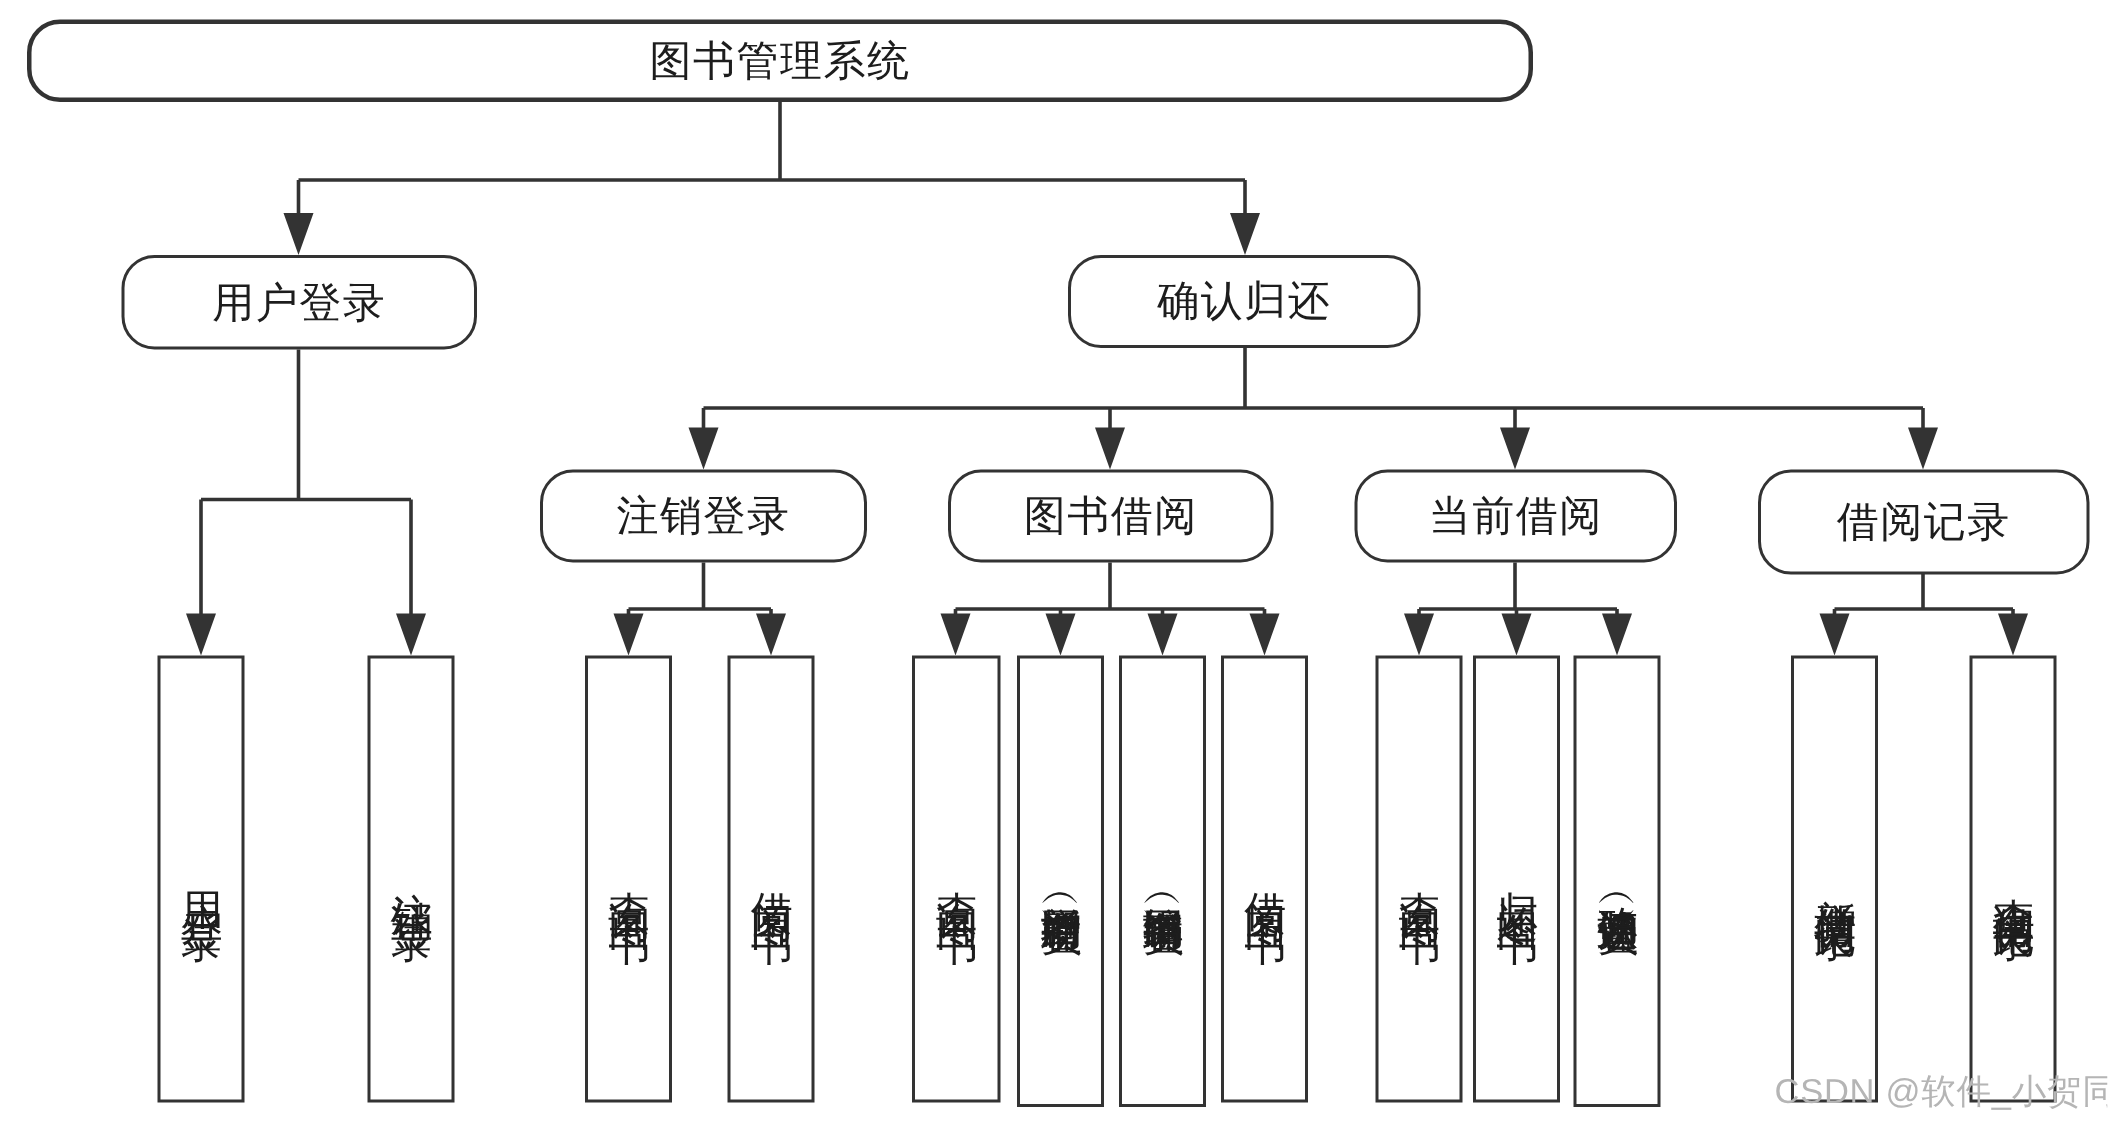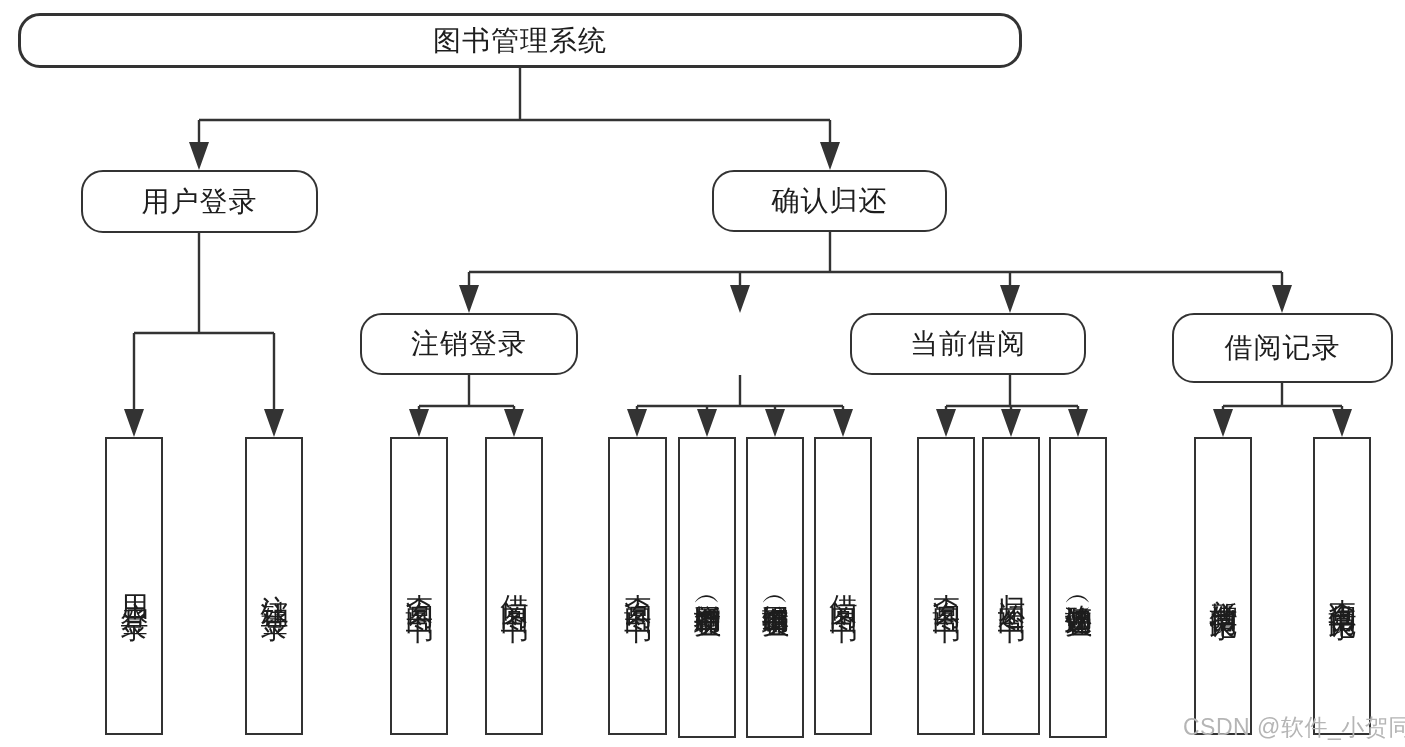--- a/index.html
+++ b/index.html
@@ -50,21 +50,22 @@
       <path d="M520 68V120 M199 120H830 M199 120V148 M830 120V148 M199 233V333 M134 333H274 M134 333V415 M274 333V415 M830 232V272 M469 272H1282 M469 272V291 M740 272V291 M1010 272V291 M1282 272V291 M469 375V406 M419 406H514 M419 406V415 M514 406V415 M740 375V406 M637 406H843 M637 406V415 M707 406V415 M775 406V415 M843 406V415 M1010 375V406 M946 406H1078 M946 406V415 M1011 406V415 M1078 406V415 M1282 375V406 M1223 406H1342 M1223 406V415 M1342 406V415" fill="none" stroke="#333333" stroke-width="2.4"></path>
       <path d="M189 142L209 142L199 170Z M820 142L840 142L830 170Z M124 409L144 409L134 437Z M264 409L284 409L274 437Z M459 285L479 285L469 313Z M730 285L750 285L740 313Z M1000 285L1020 285L1010 313Z M1272 285L1292 285L1282 313Z M409 409L429 409L419 437Z M504 409L524 409L514 437Z M627 409L647 409L637 437Z M697 409L717 409L707 437Z M765 409L785 409L775 437Z M833 409L853 409L843 437Z M936 409L956 409L946 437Z M1001 409L1021 409L1011 437Z M1068 409L1088 409L1078 437Z M1213 409L1233 409L1223 437Z M1332 409L1352 409L1342 437Z" fill="#333333" stroke="none"></path>
     </svg>
 
   <div class="box h root" style="left:18px;top:13px;width:1004px;height:55px">图书管理系统</div>
 
   <div class="box h" style="left:81px;top:170px;width:237px;height:63px">用户登录</div>
   <div class="box h" style="left:712px;top:170px;width:235px;height:62px">确认归还</div>
 
   <div class="box h" style="left:360px;top:313px;width:218px;height:62px">注销登录</div>
-  <div class="box h" style="left:850px;top:313px;width:236px;height:62px">当前借阅</div>
+  <div class="box h" style="left:632px;top:313px;width:217px;height:62px">图书借阅</div>
+  <div class="box h" style="left:903px;top:313px;width:215px;height:62px">当前借阅</div>
   <div class="box h" style="left:1172px;top:313px;width:221px;height:70px">借阅记录</div>
 
   <div class="box v chars4" style="left:105px;top:437px;width:58px;height:298px">用户登录</div>
   <div class="box v chars4" style="left:245px;top:437px;width:58px;height:298px">注销登录</div>
 
   <div class="box v chars4" style="left:390px;top:437px;width:58px;height:298px">查询图书</div>
   <div class="box v chars4" style="left:485px;top:437px;width:58px;height:298px">借阅图书</div>
 
   <div class="box v chars4" style="left:608px;top:437px;width:59px;height:298px">查询图书</div>
   <div class="box v chars9" style="left:678px;top:437px;width:58px;height:301px">新增图书（管理员）</div>

